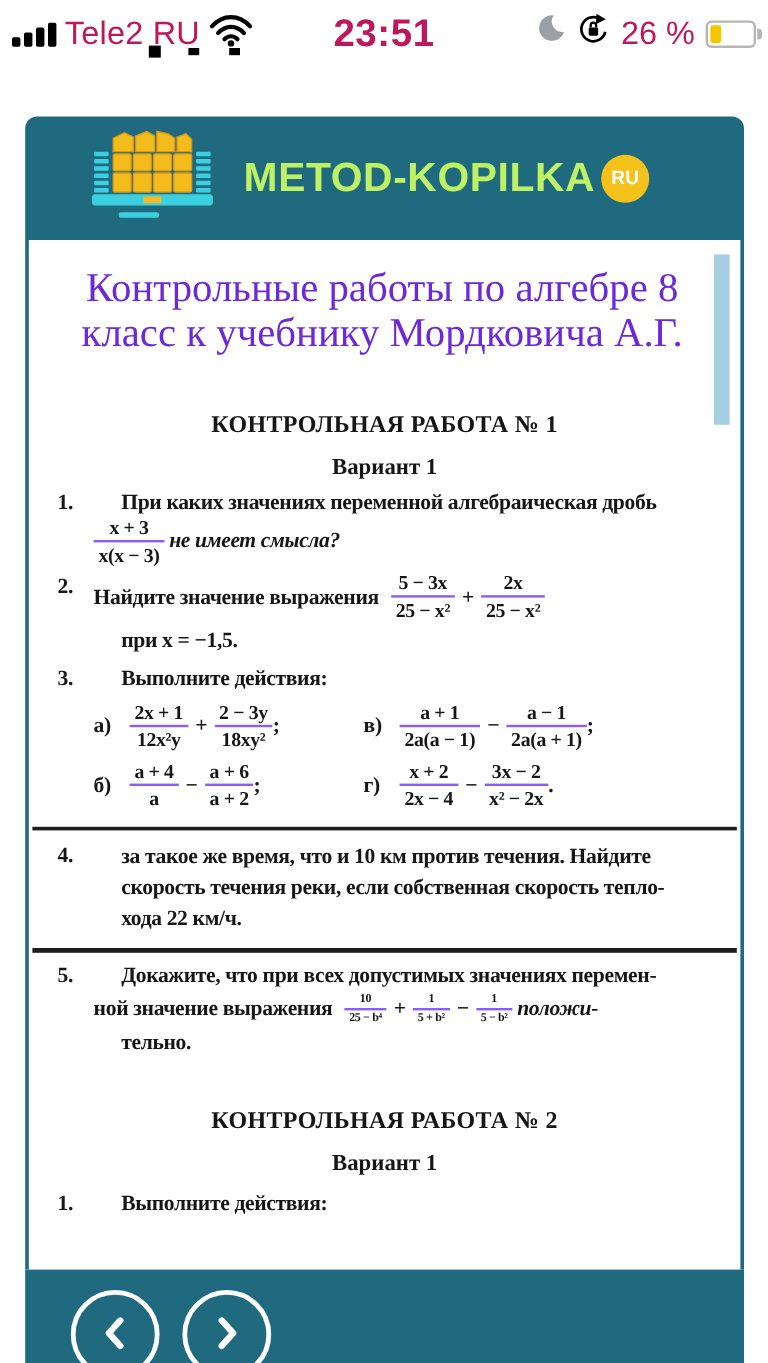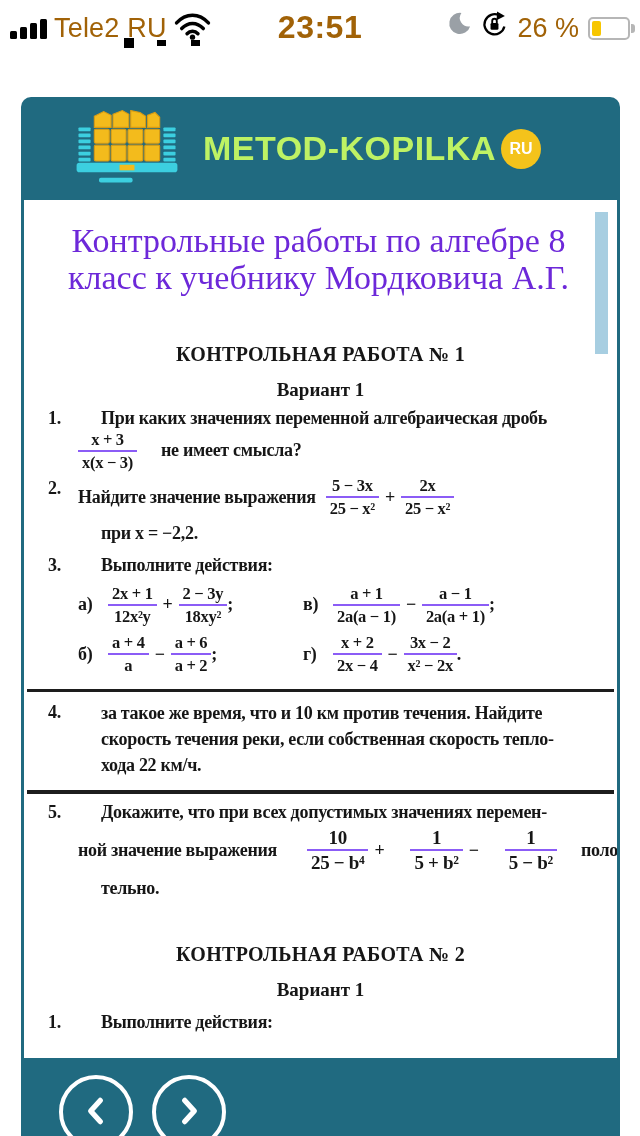--- a/index.html
+++ b/index.html
@@ -3,21 +3,21 @@
 <meta charset="utf-8">
 <style>
   html,body{margin:0;padding:0;}
   body{
     width:640px;height:1136px;overflow:hidden;position:relative;
     background:#ffffff;font-family:"Liberation Sans",sans-serif;
   }
   
   .status-bar{position:absolute;top:0;left:0;width:640px;height:52px;
     display:flex;align-items:center;justify-content:space-between;
-    padding:4px 10px 0 10px;box-sizing:border-box;color:#a16207;}
+    padding:4px 10px 0 10px;box-sizing:border-box;color:#be185d;}
   .sb-left{display:flex;align-items:center;gap:7px;}
   .signal{display:flex;align-items:flex-end;gap:3px;height:21px;}
   .signal i{display:block;width:7px;background:#000;border-radius:1.5px;}
   .signal i:nth-child(1){height:8px}.signal i:nth-child(2){height:12px}
   .signal i:nth-child(3){height:16px}.signal i:nth-child(4){height:20px}
   .carrier{font-size:27px;letter-spacing:.2px;}
   .sb-time{position:absolute;left:50%;transform:translateX(-50%);top:9px;
     font-size:32px;font-weight:bold;letter-spacing:.5px;}
   .sb-right{display:flex;align-items:center;gap:9px;font-size:27px;}
   .bat{position:relative;width:38px;height:19px;border:2px solid #b6b6b6;border-radius:5px;}
@@ -51,22 +51,22 @@
   .task{display:flex;font-weight:bold;font-size:18px;letter-spacing:-0.3px;
     line-height:1.33;padding:0 22px 0 24px;}
   .tnum{width:30px;flex:none;}
   .tbody{flex:1;min-width:0;}
   .tline{white-space:nowrap;margin-left:23px;}
   .math-line{display:flex;align-items:center;white-space:nowrap;}
   .frac{display:inline-block;text-align:center;vertical-align:middle;
     font-size:16.5px;line-height:1.08;letter-spacing:-0.3px;}
   .frac .fnum{display:block;padding:0 4px 1px;border-bottom:2px solid #8b5cf6;}
   .frac .fden{display:block;padding:2px 4px 0;}
-  .frac.small{font-size:19px;margin-left:20px;}
-  .mop{margin:0 6px;} .mgap{margin-left:24px;} .msp{margin-right:10px;}
+  .frac.small{font-size:10px;}
+  .mop{margin:0 6px;} .mgap{margin-left:4px;font-style:italic;} .msp{margin-right:10px;}
   .t1{margin-top:6px;} .t2{margin-top:6px;} .t2 .tline{margin-top:4px;}
   .t3{margin-top:8px;}
   .t3grid{display:grid;grid-template-columns:225px 1fr;row-gap:9px;margin-top:7px;}
   .t3grid .lab{width:30px;flex:none;}
   .divider{height:3px;background:#1d1d1d;margin:14px 3px 0 3px;}
   .divider.thick{height:4px;margin-top:11px;}
   .t4{margin-top:9px;} .t4 .tline{line-height:1.44;}
   .t5{margin-top:7px;} .t5 .math-line{margin:3px 0;}
   .lasttask{margin-top:10px;}
 
@@ -201,21 +201,21 @@
           <span class="frac">
             <span class="fnum">5 − 3x</span>
             <span class="fden">25 − x²</span>
           </span>
           <span class="mop">+</span>
           <span class="frac">
             <span class="fnum">2x</span>
             <span class="fden">25 − x²</span>
           </span>
         </span>
-        <span class="tline" style="display:block">при x = −2,2.</span>
+        <span class="tline" style="display:block">при x = −1,5.</span>
       </span>
     </div>
 
     <div class="task t3">
       <span class="tnum">3.</span>
       <span class="tbody">
         <span class="tline">Выполните действия:</span>
         <span class="t3grid">
           <span class="math-line">
             <span class="lab">а)</span>

